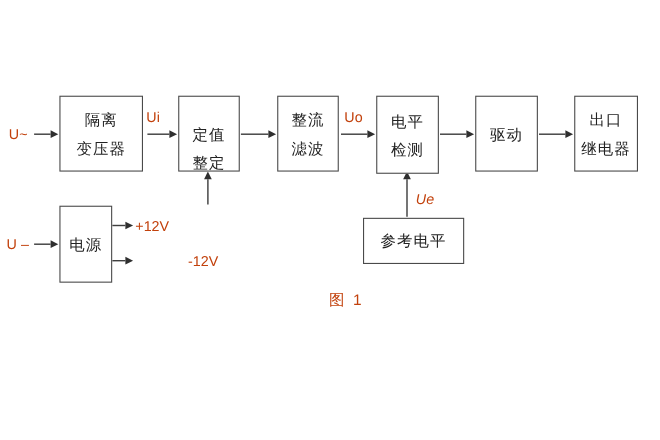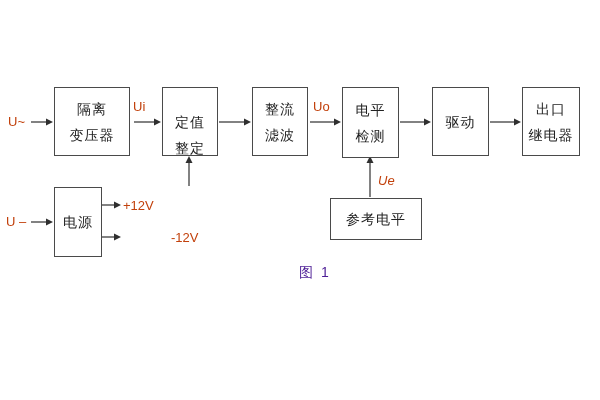--- a/index.html
+++ b/index.html
@@ -9,21 +9,21 @@
   }
   .wires{position:absolute;left:0;top:0;width:600px;height:400px;}
   .wires line{stroke:#3f3f3f;stroke-width:1.3;}
   .wires polygon{fill:#2f2f2f;stroke:none;}
   .box{
     position:absolute;border:1px solid #4a4a4a;background:#ffffff;
     display:flex;flex-direction:column;align-items:center;justify-content:center;
     gap:12px;font-size:14px;letter-spacing:1px;line-height:1;white-space:nowrap;
   }
   .sig{position:absolute;font-size:13px;line-height:1.2;color:#c2410c;white-space:nowrap;}
-  .caption{position:absolute;font-size:14px;color:#4c1d95;letter-spacing:2px;white-space:nowrap;}
+  .caption{position:absolute;font-size:14px;color:#c2410c;letter-spacing:2px;white-space:nowrap;}
 </style>
 </head>
 <body>
 
 <div class="canvas">
 
   <svg class="wires" viewBox="0 0 600 400">
     <g>
       <line x1="31" y1="122" x2="46" y2="122"></line>
         <polygon points="53,122 46,118.5 46,125.5"></polygon>

